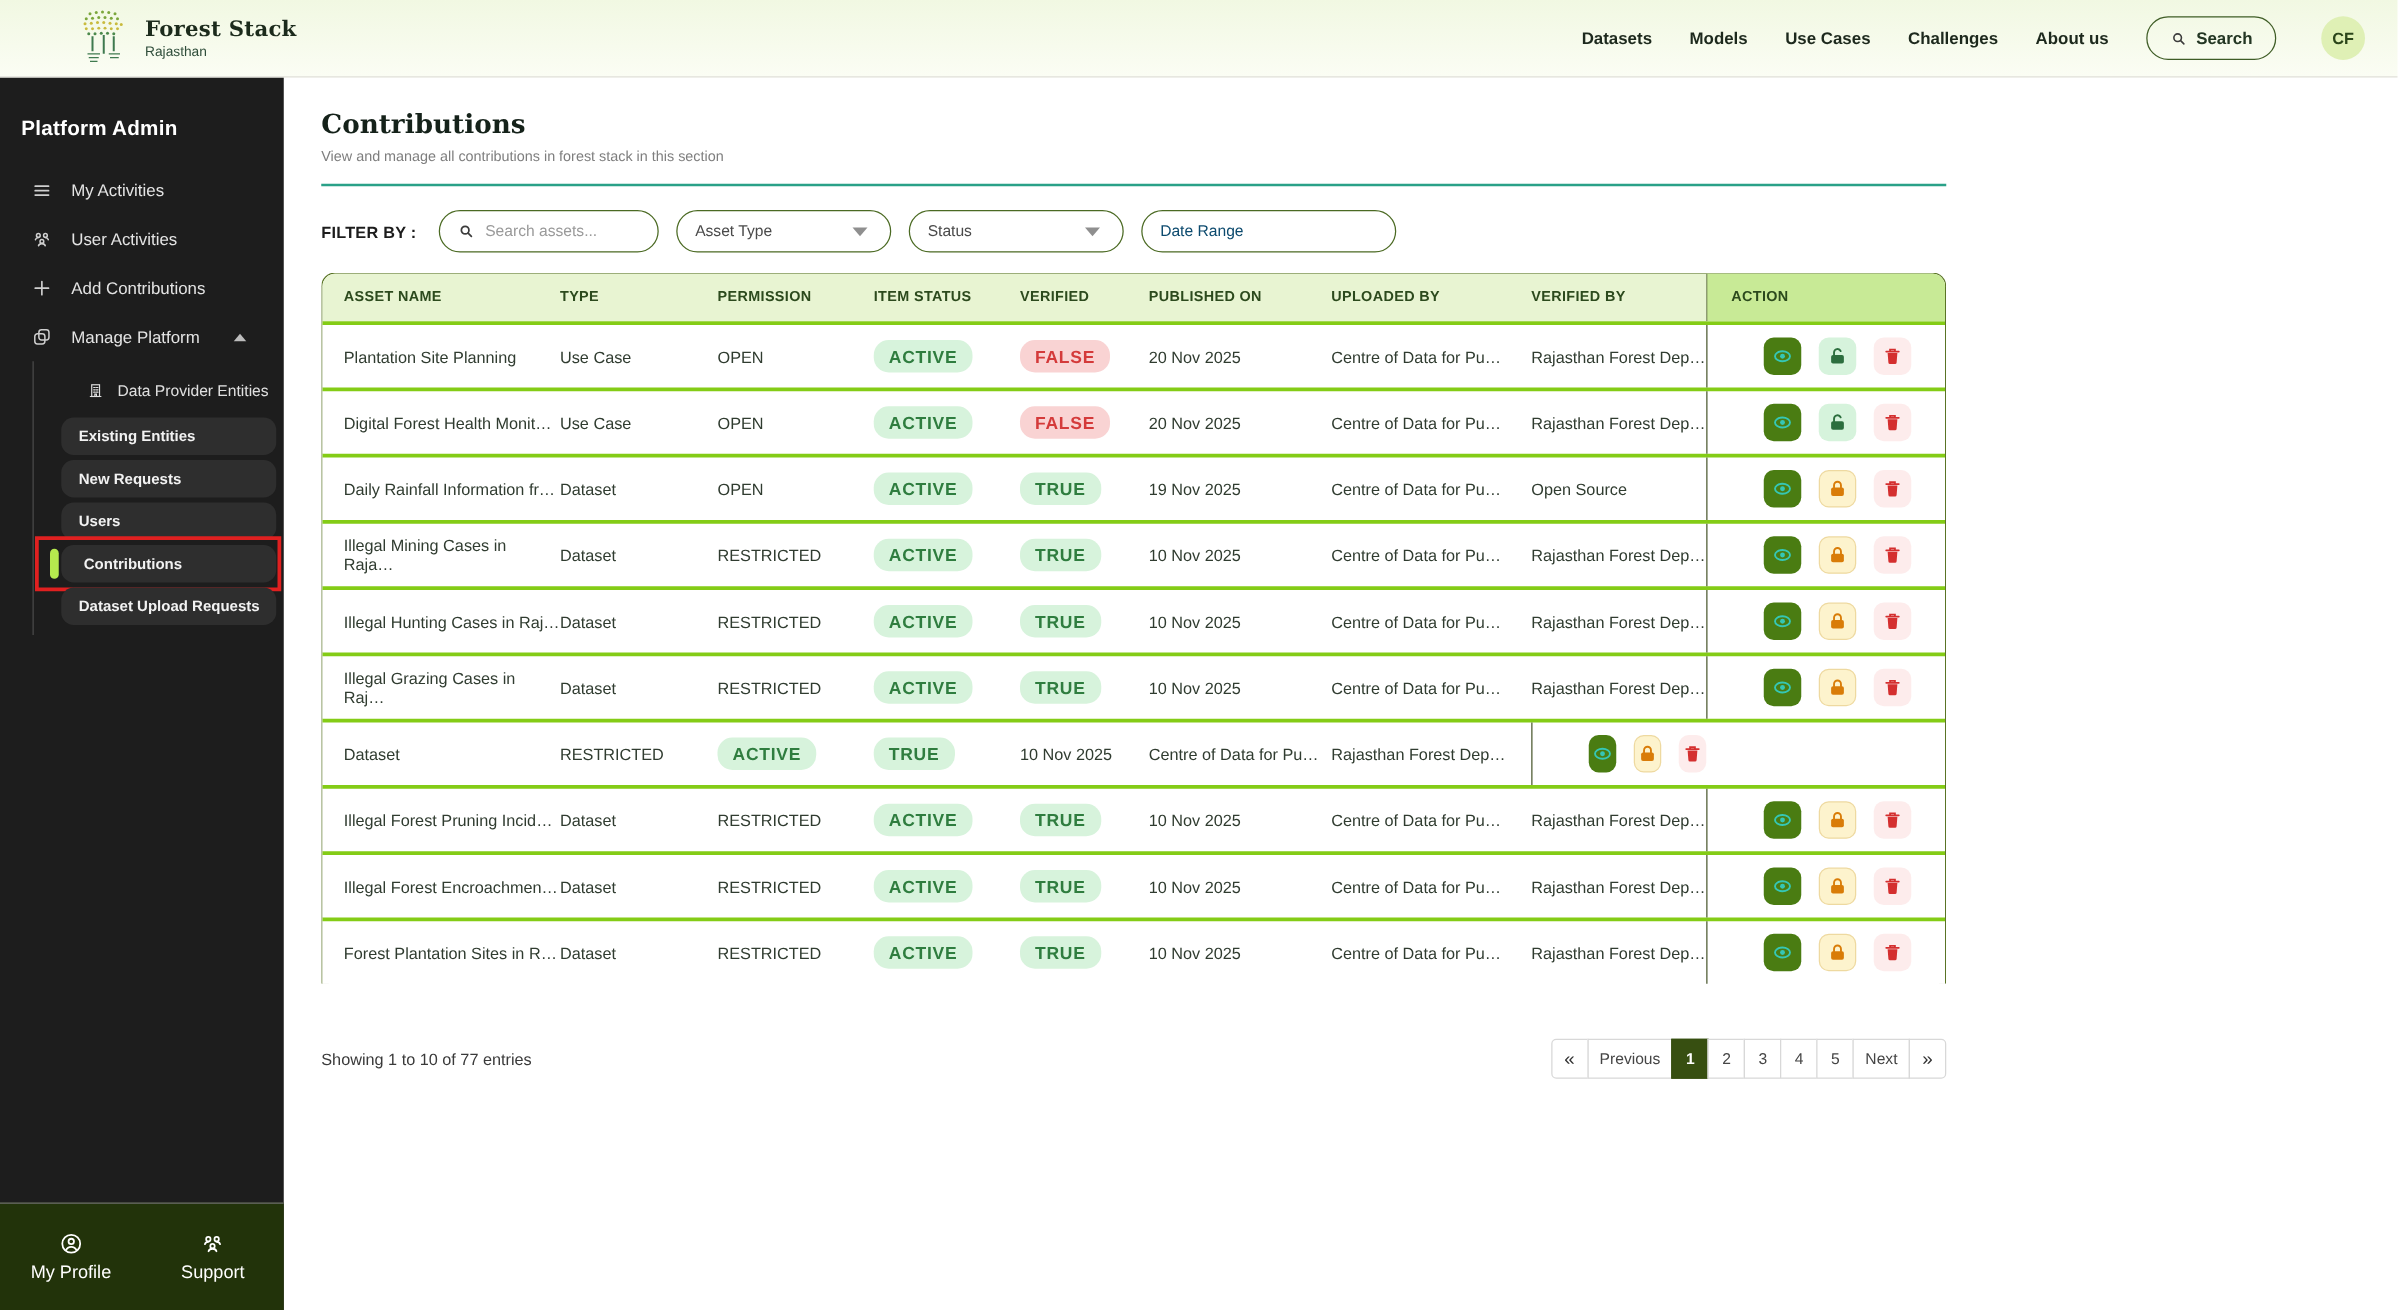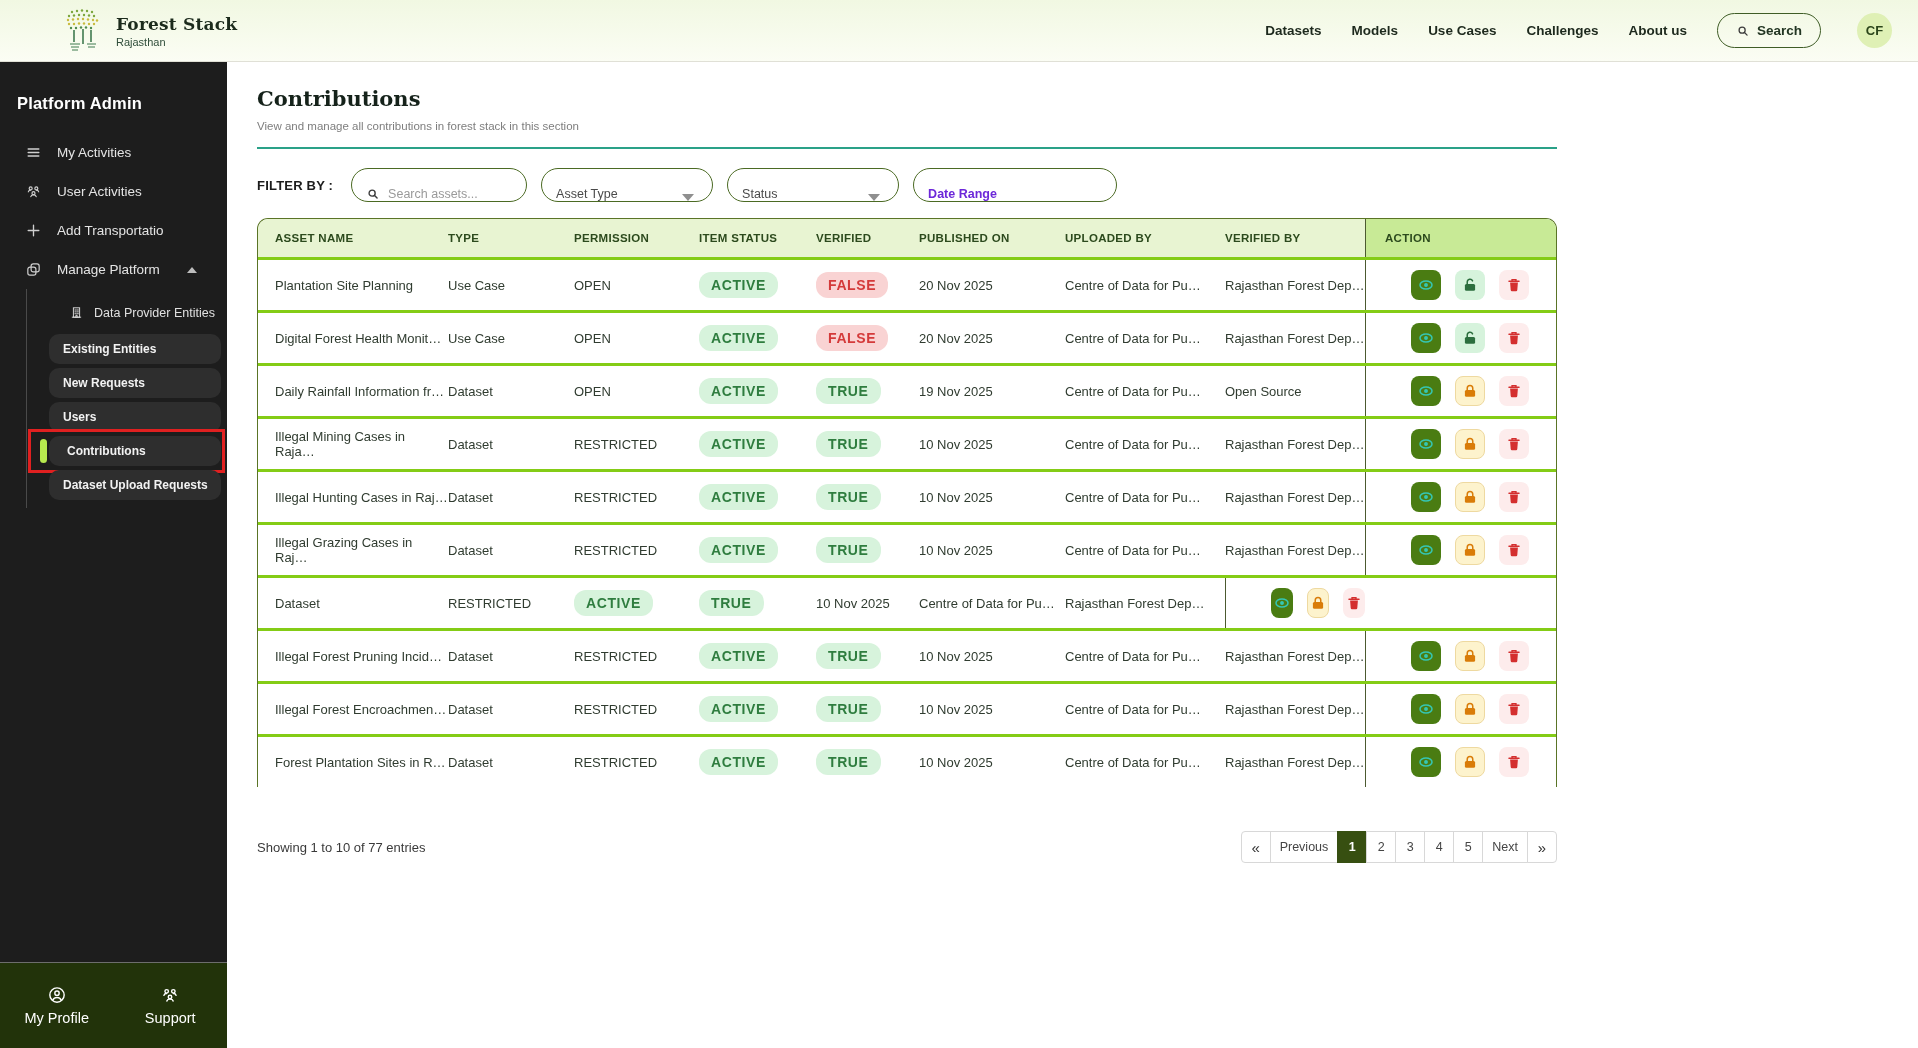--- a/index.html
+++ b/index.html
@@ -60,28 +60,28 @@
   .content { width:1300px; }
   .page-title { font-family:"DejaVu Serif", serif; font-weight:bold; font-size:21px;
     color:#15221a; }
   .page-sub { font-size:11.5px; color:#7e7e7e; margin-top:9px; }
   .teal-rule { height:2px; background:#2aa188; margin-top:15px; }
 
   .filter-row { display:flex; align-items:center; margin-top:19px; gap:14px; }
   .filter-label { font-size:13px; font-weight:bold; color:#1c1c1c; letter-spacing:.2px;
     margin-right:4px; }
   .fpill { height:34px; border:1px solid #4b6a23; border-radius:17px; background:#fff;
-    display:flex; align-items:flex-end; padding:0 14px; font-size:12.5px; color:#555;
+    display:flex; align-items:center; padding:0 14px; font-size:12.5px; color:#555;
     cursor:pointer; }
   .fpill.search { width:176px; gap:8px; }
   .fpill.search input { border:none; outline:none; width:120px; font-size:12.5px;
     color:#444; background:transparent; font-family:"Liberation Sans",sans-serif; }
   .fpill.search input::placeholder { color:#9a9a9a; }
   .fpill.dd { width:172px; justify-content:space-between; color:#4a4a4a; }
-  .fpill.date { width:204px; color:#6d28d9;font-weight:bold; }
+  .fpill.date { width:204px; color:#0c4a6e; }
   .caret { width:0; height:0; border-left:6px solid transparent; border-right:6px solid transparent;
     border-top:7px solid #8f8f8f; margin-right:4px; }
   .mag { width:14px; height:14px; color:#3c3c3c; }
   .mag svg { width:100%; height:100%; display:block; }
 
   
   .tbl { margin-top:16px; width:1300px; border:1px solid #5a7426; border-radius:11px 11px 0 0;
     border-bottom:none; }
   .thead, .trow { display:grid;
     grid-template-columns:190px 126px 125px 117px 103px 146px 160px 140px 1fr;
@@ -220,21 +220,21 @@
           </svg>
         </span>
         <span>User Activities</span>
       </div>
       <div class="snav-item">
         <span class="sicon">
           <svg viewBox="0 0 24 24" fill="none" stroke="currentColor" stroke-width="1.9" stroke-linecap="round">
             <path d="M12 4.5V19.5M4.5 12H19.5"></path>
           </svg>
         </span>
-        <span>Add Transportatio</span>
+        <span>Add Contributions</span>
       </div>
       <div class="snav-item">
         <span class="sicon">
           <svg viewBox="0 0 24 24" fill="none" stroke="currentColor" stroke-width="1.7">
             <rect x="8.6" y="4" width="11.4" height="11.4" rx="3"></rect>
             <rect x="4" y="8.6" width="11.4" height="11.4" rx="3"></rect>
           </svg>
         </span>
         <span>Manage Platform</span>
         <span class="chev-up"></span>

